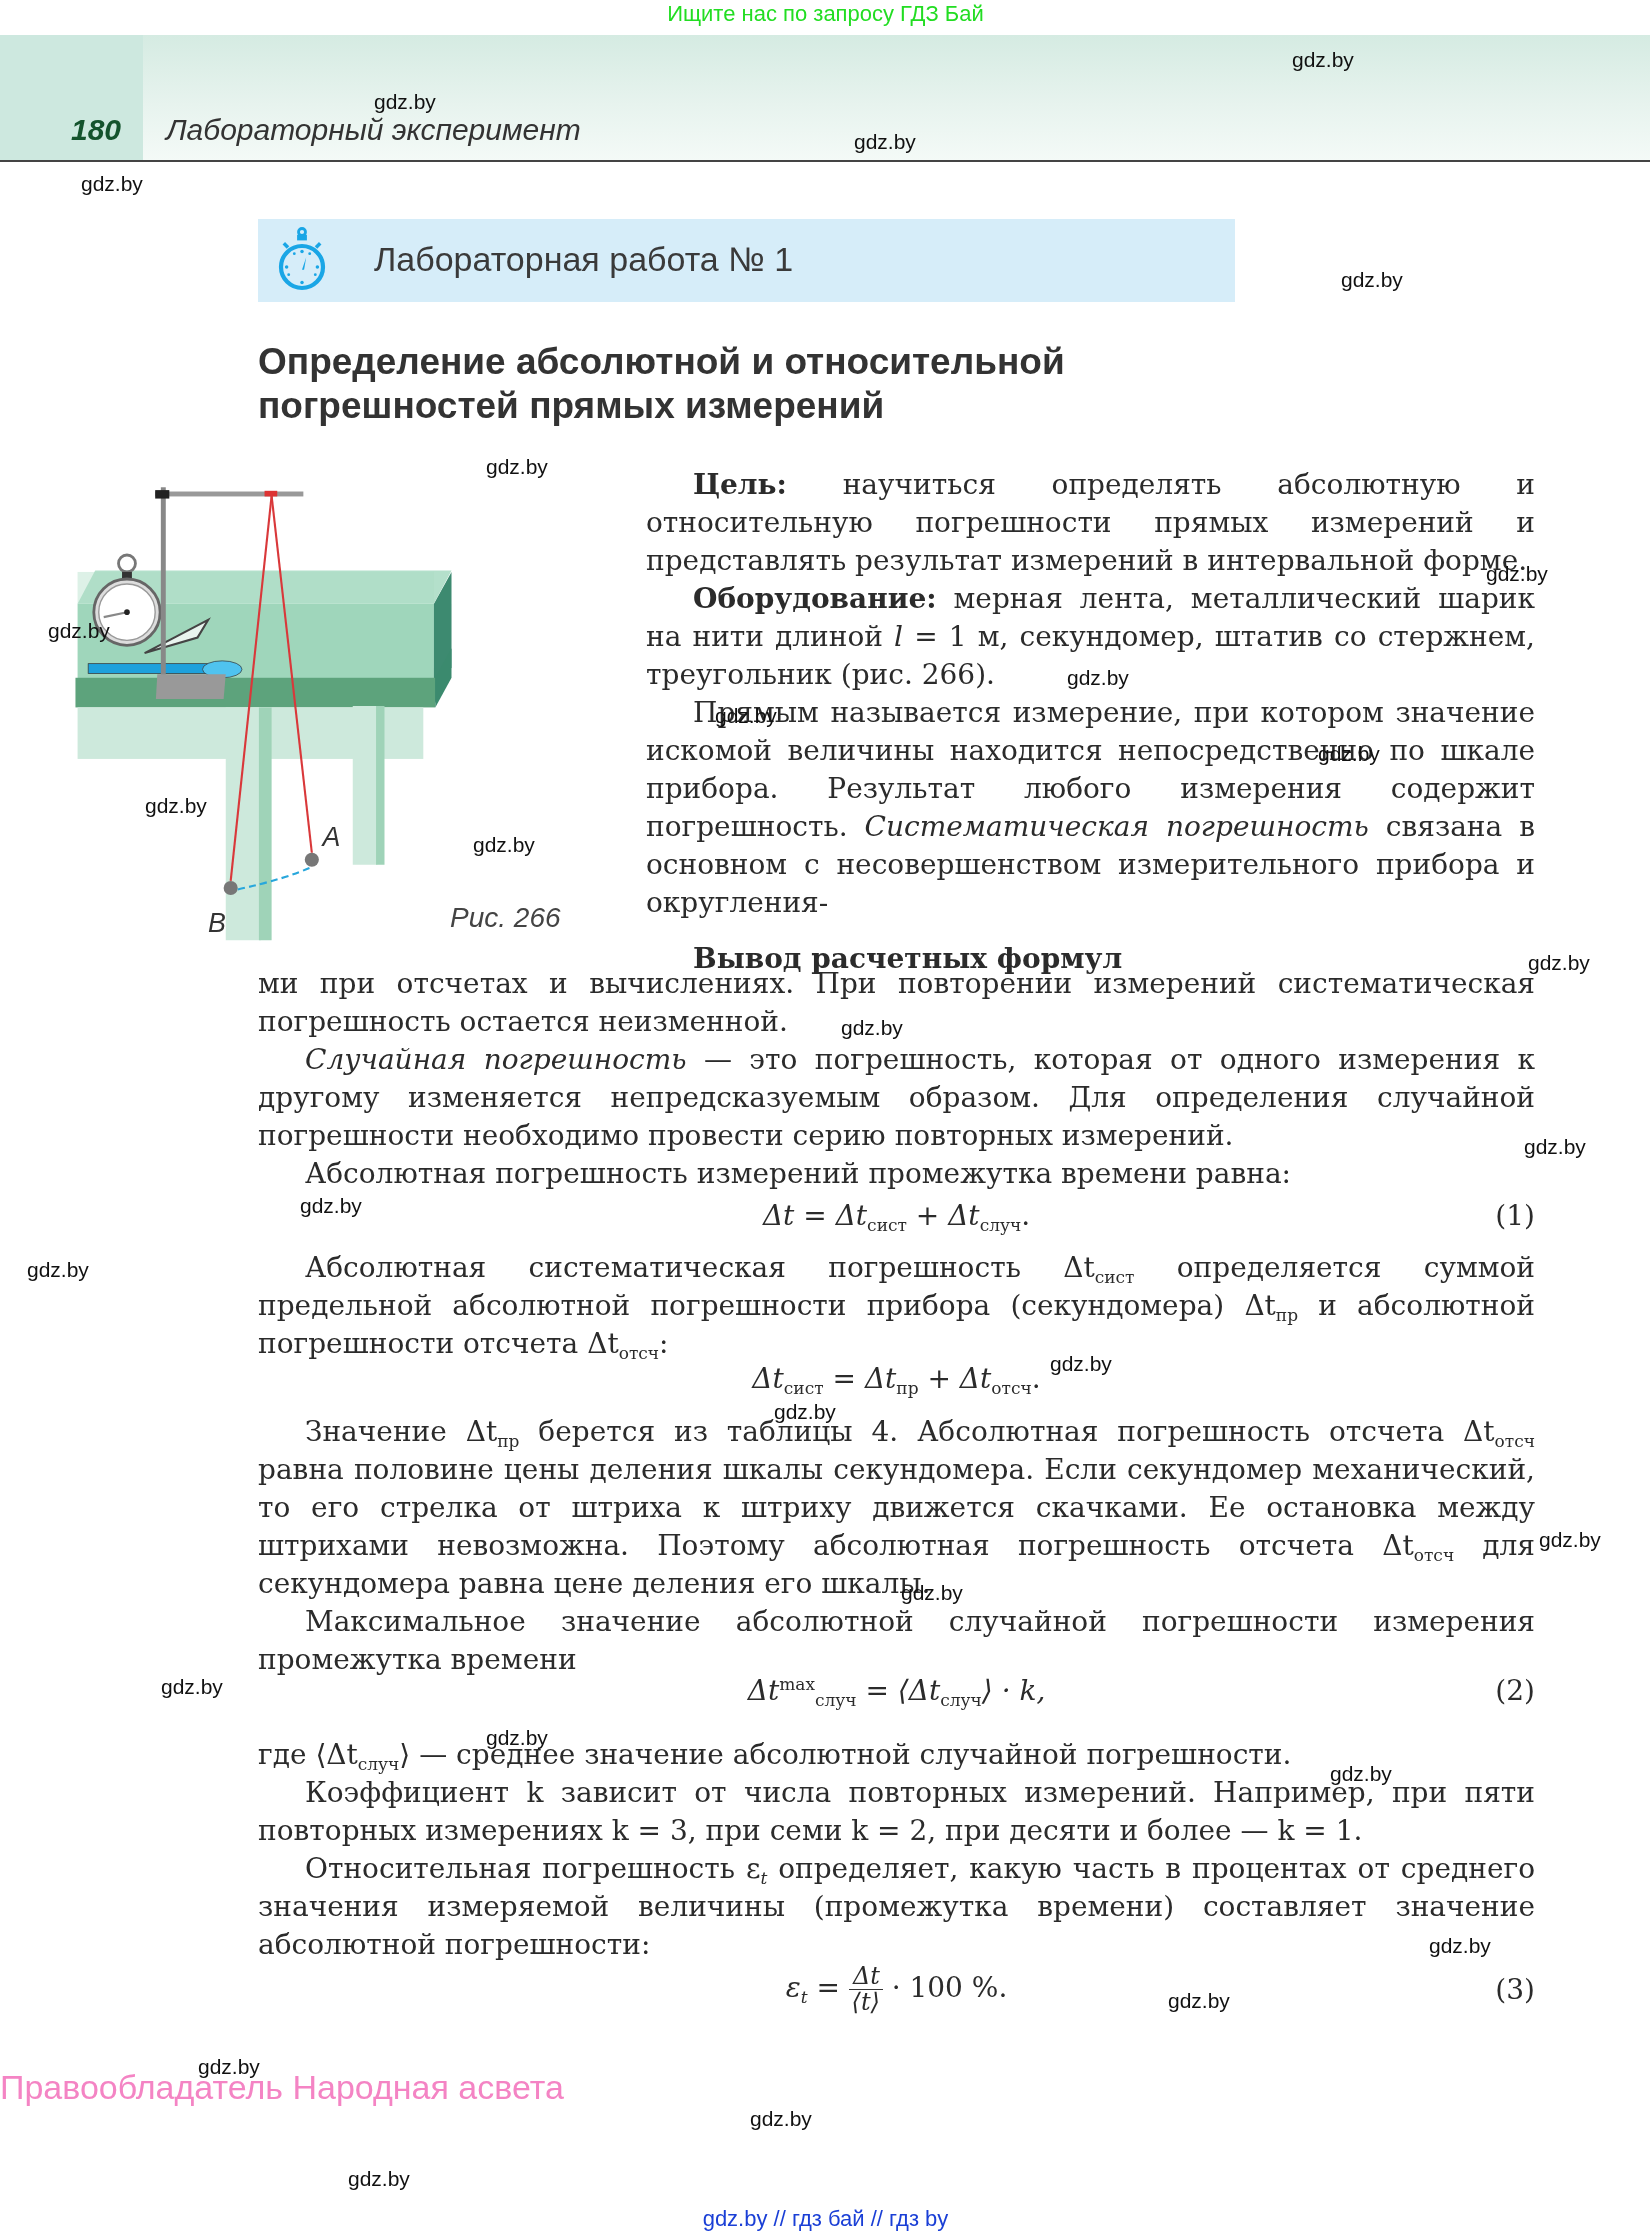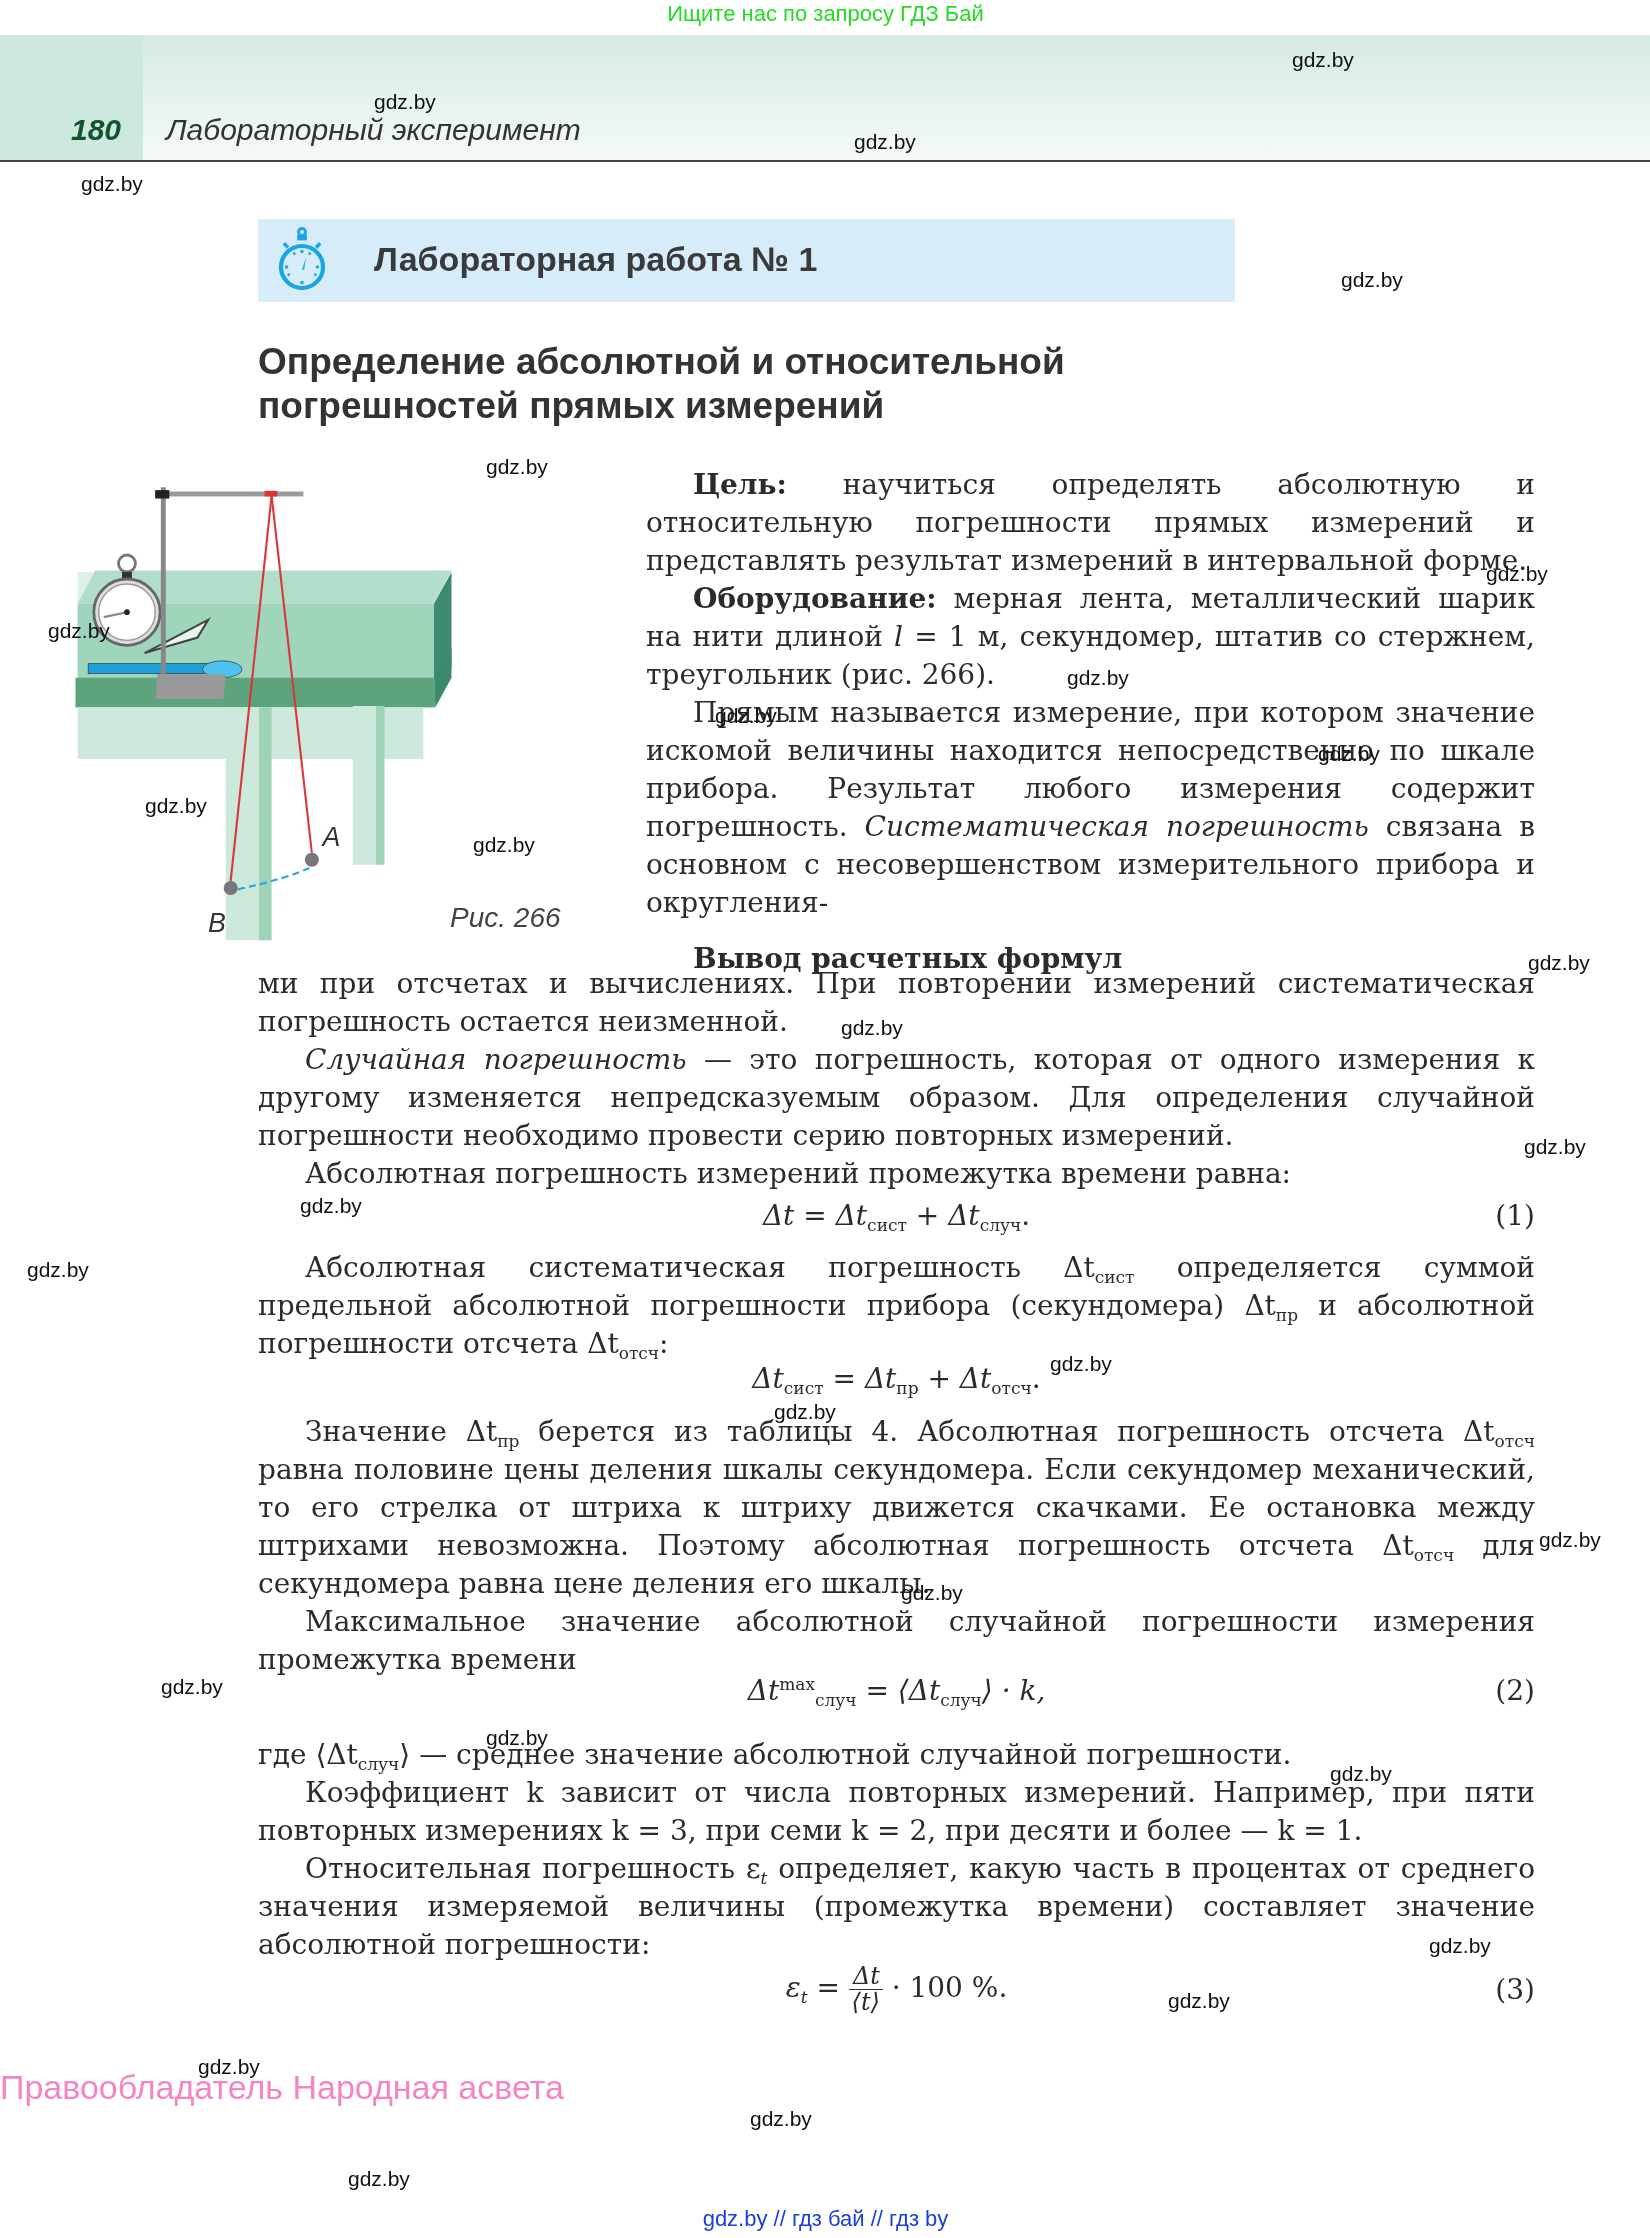--- a/index.html
+++ b/index.html
@@ -5,21 +5,21 @@
   html, body { margin:0; padding:0; }
   body { width:1651px; height:2239px; position:relative; background:#ffffff; overflow:hidden; font-family:"DejaVu Serif", serif; color:#2b2b2b; }
   .abs { position:absolute; }
   .topnote { top:1.4px; left:0; width:1651px; text-align:center; font-family:"Liberation Sans", sans-serif; font-size:22px; color:#22dd22; }
   .header { left:0; top:35px; width:1651px; height:126px; background:linear-gradient(180deg,#d5ebe2 0%,#e7f3ee 55%,#f4faf7 100%); }
   .header-tab { left:0; top:35px; width:143px; height:126px; background:#cde8df; }
   .header-rule { left:0; top:160px; width:1651px; height:2.1px; background:#444; }
   .page-num { left:71px; top:113px; font-family:"Liberation Sans", sans-serif; font-style:italic; font-weight:bold; font-size:30px; color:#14532d; }
   .running-title { left:166px; top:113px; font-family:"Liberation Sans", sans-serif; font-style:italic; font-size:30px; color:#333; }
   .labbox { left:258px; top:219px; width:977px; height:83px; background:#d6edf9; }
-  .labbox .title { position:absolute; left:116px; top:21px; font-family:"Liberation Sans", sans-serif; font-weight:bold; font-size:34px; color:#3a3a3a; }
+  .labbox .title { position:absolute; left:116px; top:21px; font-family:"Liberation Sans", sans-serif; font-weight:normal; font-size:34px; color:#3a3a3a; }
   .labbox .icon { position:absolute; left:15.5px; top:7px; width:56px; height:68px; }
   .heading { left:258px; top:340px; width:1059px; font-family:"Liberation Sans", sans-serif; font-weight:bold; font-size:37px; line-height:44px; color:#333; }
   .figure { left:67px; top:466px; width:508px; height:480px; }
   .fig-caption { left:450px; top:902px; font-family:"Liberation Sans", sans-serif; font-style:italic; font-size:28px; color:#444; }
   .text { font-size:28px; line-height:38px; text-align:justify; color:#2b2b2b; }
   .text p { margin:0; }
   .indent { text-indent:47px; }
   .bold { font-weight:bold; }
   .it { font-style:italic;text-align:right; }
   .col-right { left:646px; top:466px; width:889px; }

